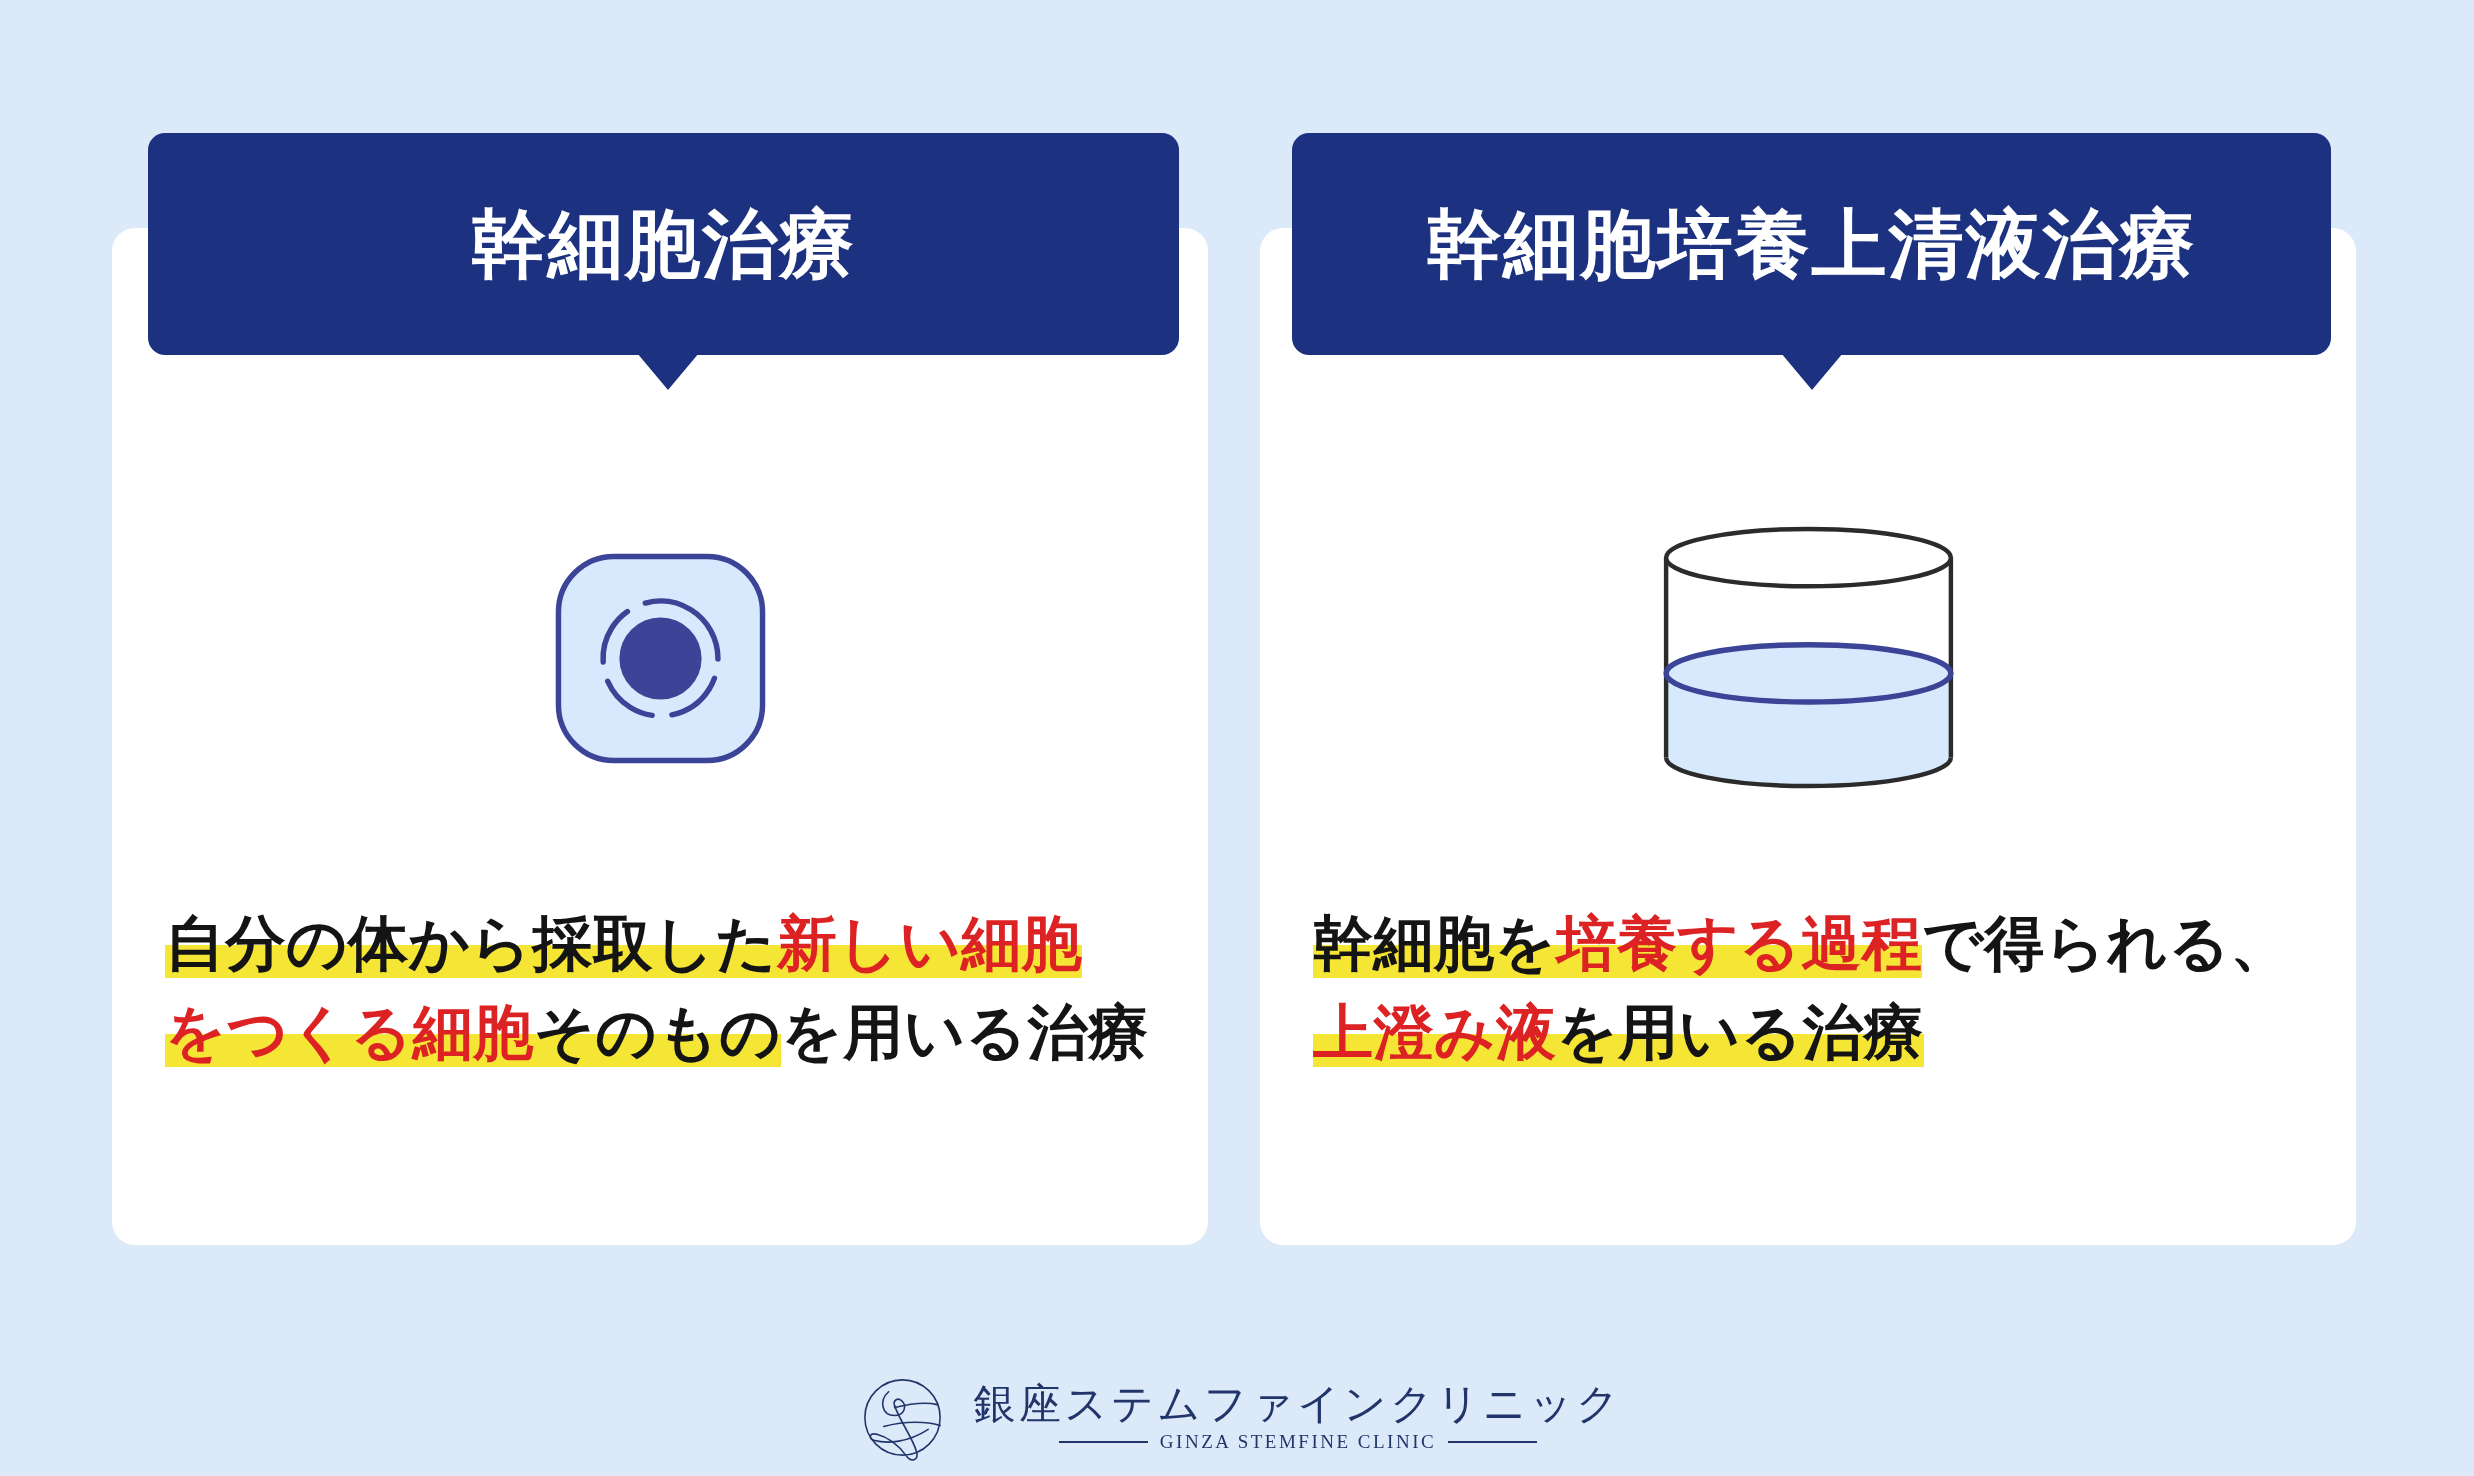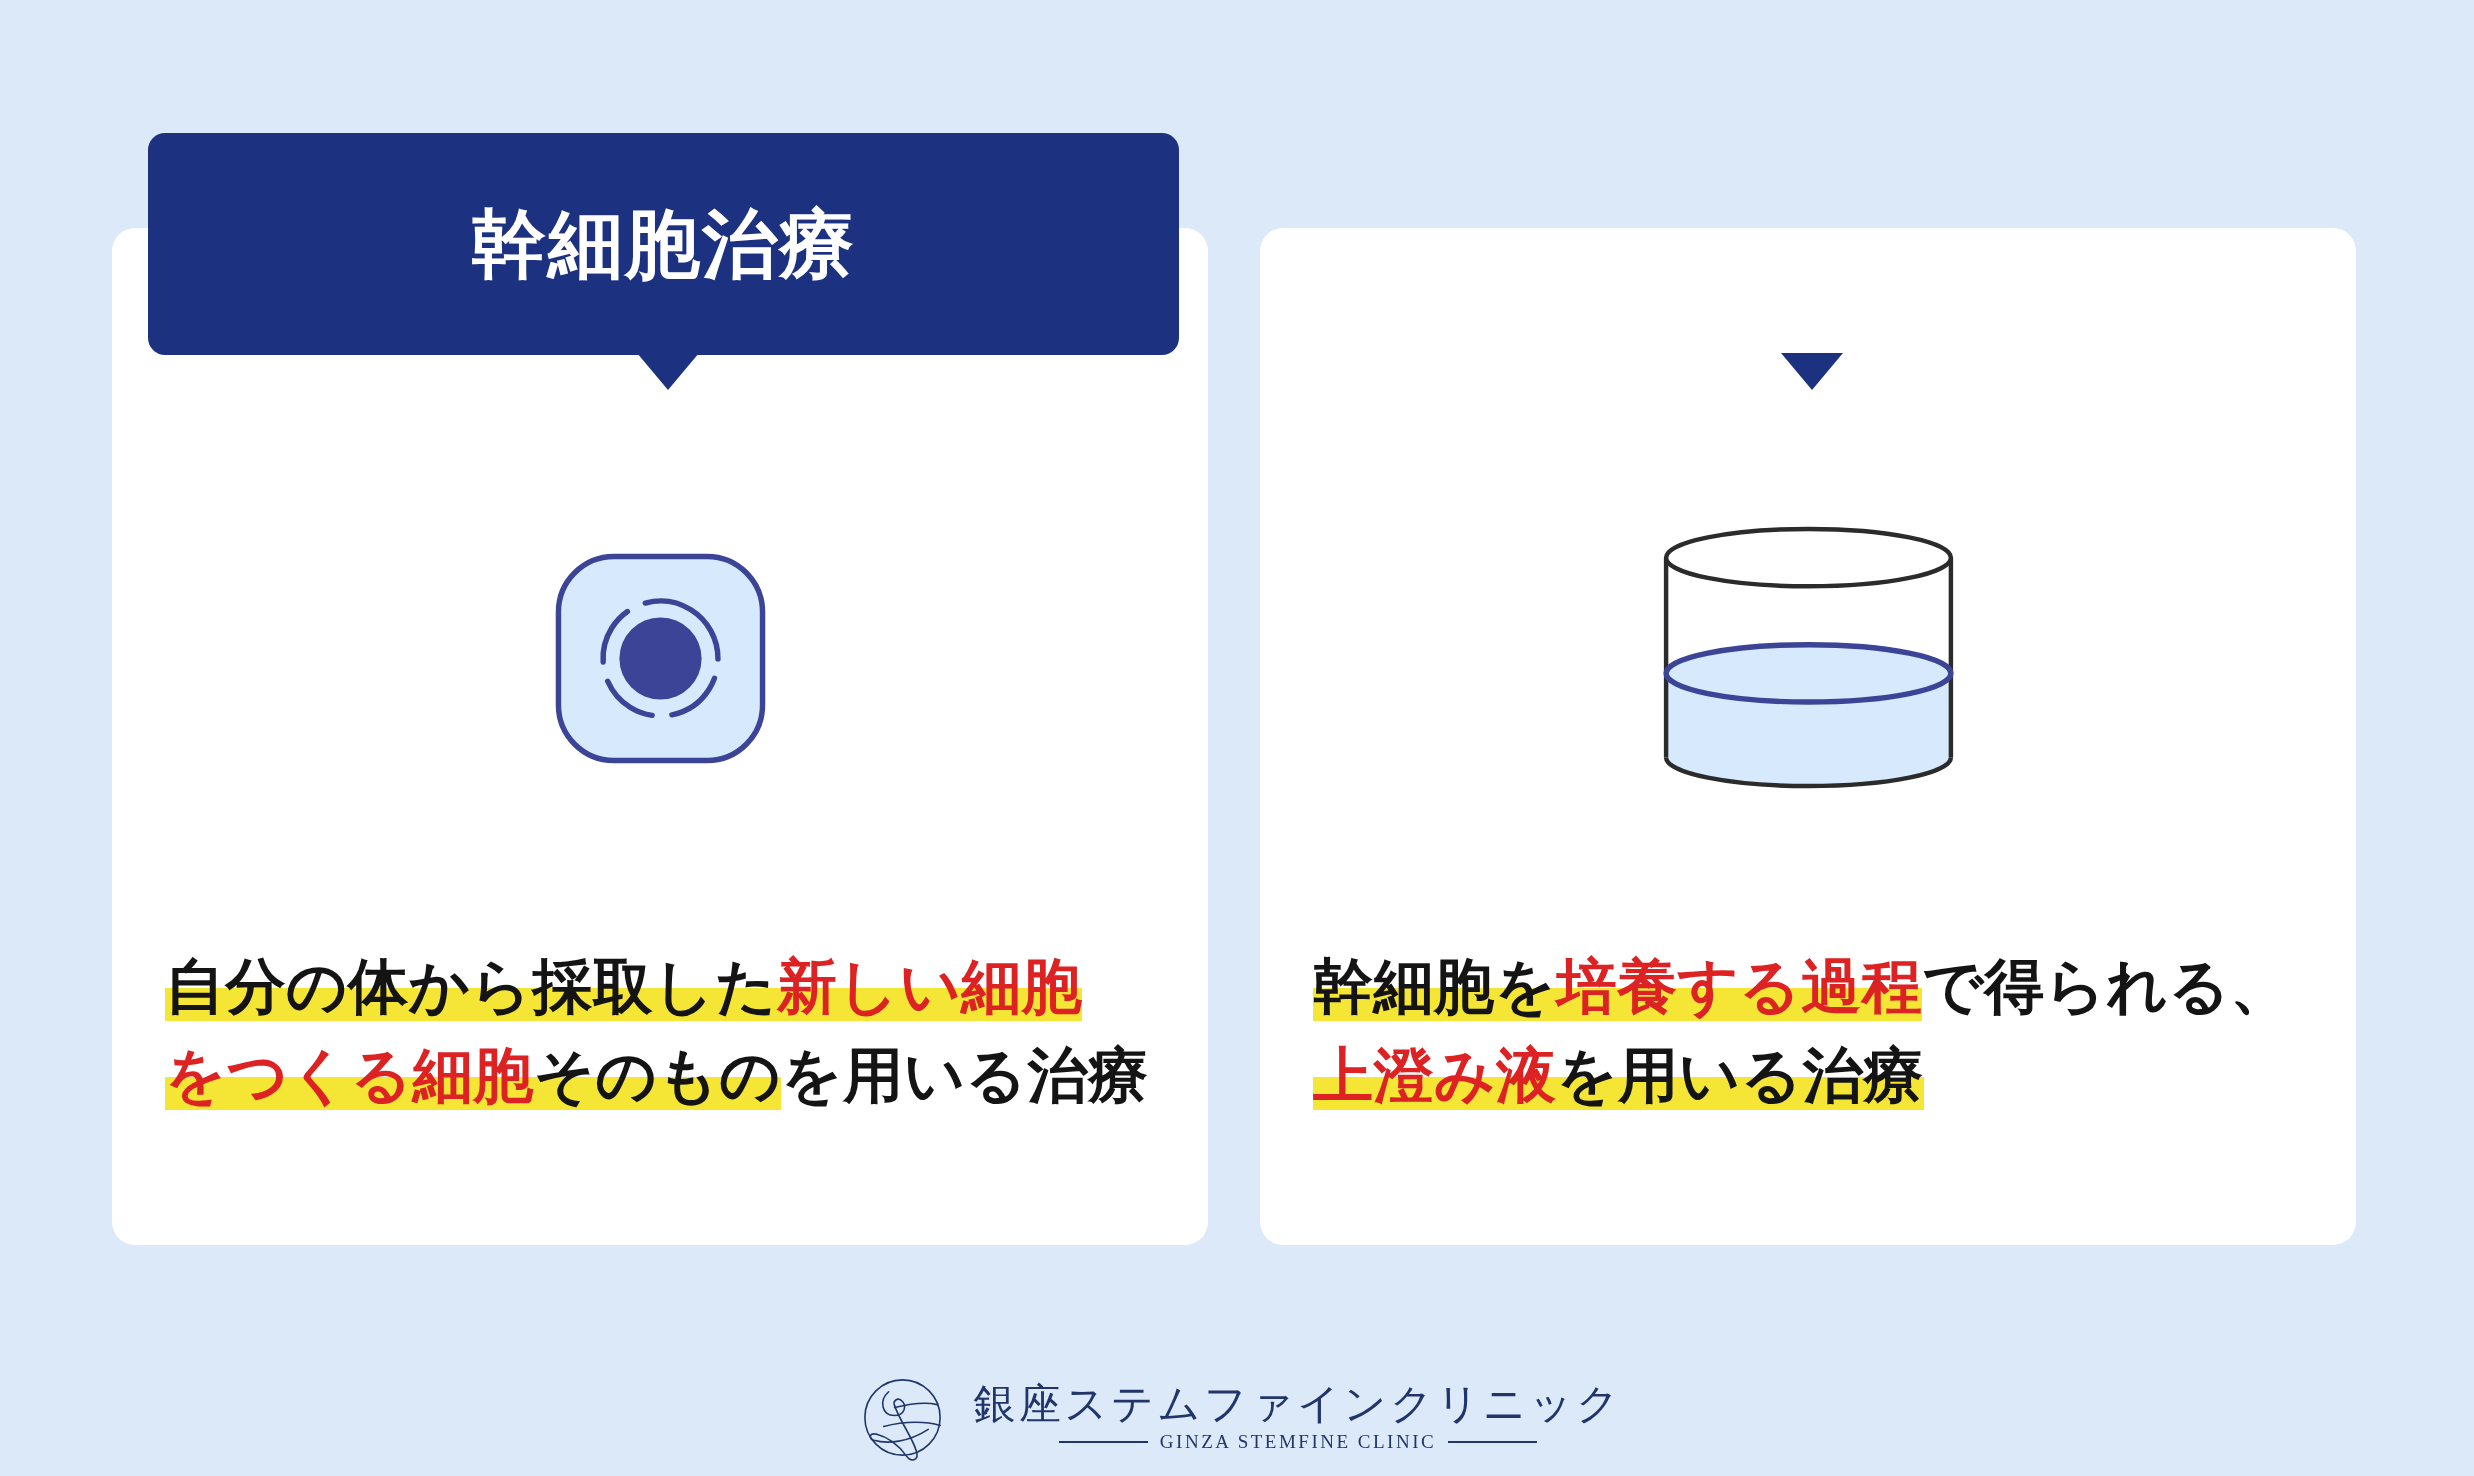--- a/index.html
+++ b/index.html
@@ -82,21 +82,21 @@
     display: flex;
     align-items: center;
     justify-content: center;
   }
   .illus-left  { left: 112px;  width: 1096px; }
   .illus-right { left: 1260px; width: 1096px; }
 
   
   .body-text {
     position: absolute;
-    top: 943px;
+    top: 900px;
     width: 1172px;
     box-sizing: border-box;
     padding: 0 0 0 0;
   }
   .body-left  { left: 112px; }
   .body-right { left: 1260px; }
 
   .tline {
     display: block;
     white-space: nowrap;
@@ -189,20 +189,23 @@
     <span class="tline">
       <span class="hl black">自分の体から採取した</span><span class="hl red">新しい細胞</span>
     </span>
     <span class="tline">
       <span class="hl red">をつくる細胞</span><span class="hl black">そのもの</span><span class="black">を用いる治療</span>
     </span>
   </div>
 
   <div class="card card-right"></div>
 
+  <div class="header-tab header-right">
+    <span class="header-title">幹細胞培養上清液治療</span>
+  </div>
   <div class="tab-pointer pointer-right"></div>
 
   <div class="illus illus-right">
 
     <svg width="327" height="267" viewBox="0 0 660 540">
 
       <path d="M42 300 L42 470 A288 58 0 0 0 618 470 L618 300 Z" fill="#d6e9fd"></path>
 
       <path d="M42 66 L42 470" fill="none" stroke="#2b2b2b" stroke-width="9"></path>
       <path d="M618 66 L618 470" fill="none" stroke="#2b2b2b" stroke-width="9"></path>

